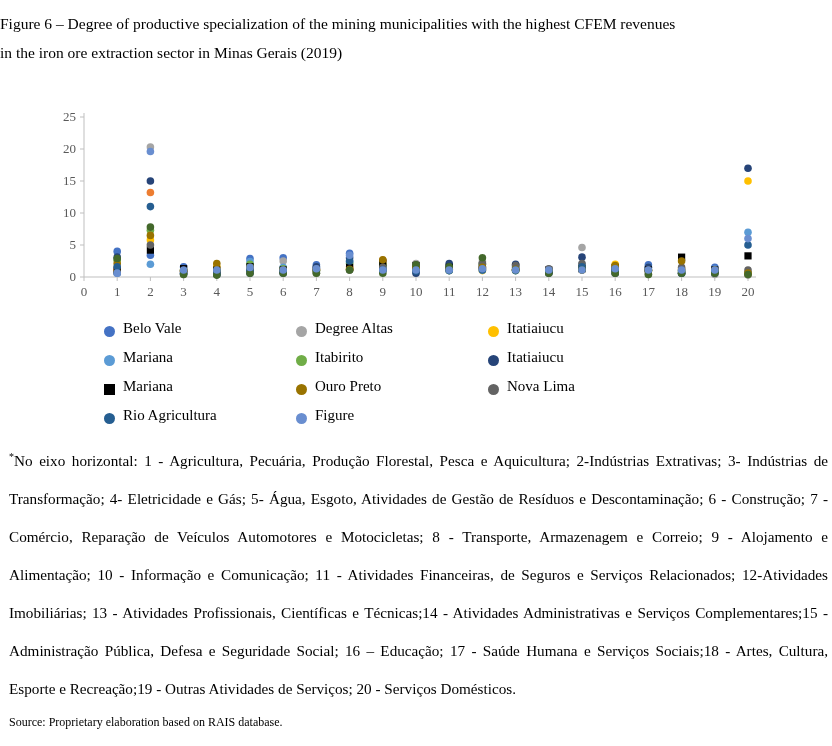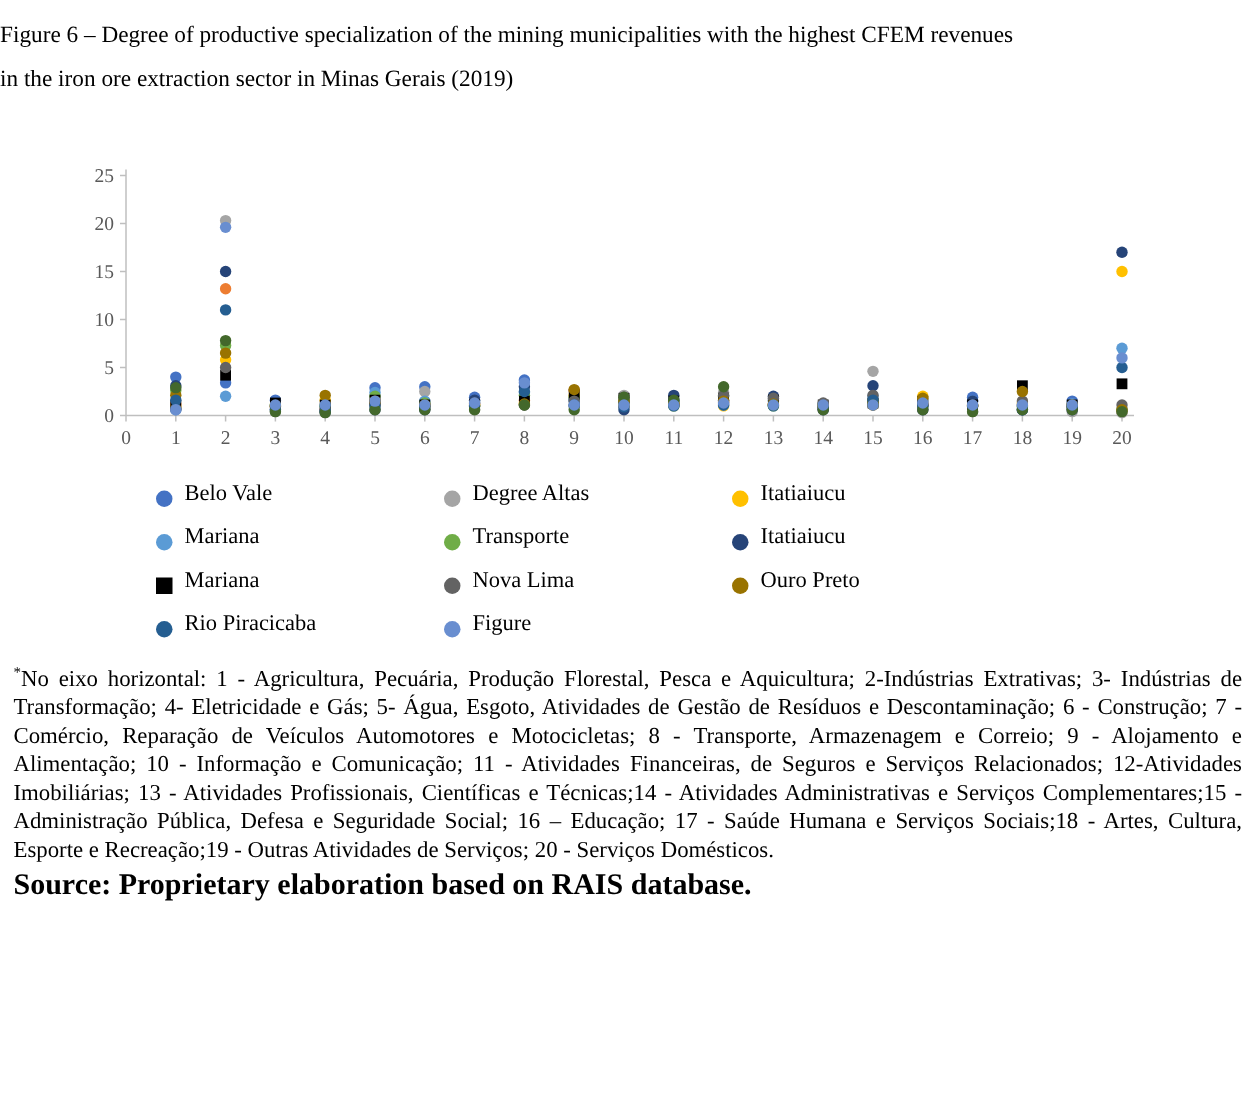--- a/index.html
+++ b/index.html
@@ -10,23 +10,23 @@
   .title{text-align:left;font-size:15.5px;line-height:29px;padding-top:9px;}
   .chart-wrap{margin:42px 0 0 26px;}
   svg text.tick{font-size:13px;fill:#595959;font-family:"Liberation Serif", serif;}
   .legend{
     display:grid;grid-template-columns:192px 192px 270px;
     margin:2px 0 0 104px;row-gap:7px;
   }
   .legend-item{display:flex;align-items:flex-end;font-size:15px;height:22px;}
   .legend-marker{width:11px;height:11px;border-radius:50%;display:inline-block;margin-right:8px;flex:0 0 11px;}
   .legend-marker.square{border-radius:0;}
-  .footnote{margin:14px 4px 0 9px;font-size:15.2px;line-height:19px;text-align:justify;}
+  .footnote{margin:14px 4px 0 9px;font-size:15.2px;line-height:38px;text-align:justify;}
   .footnote sup{font-size:10px;vertical-align:super;}
-  .source{margin:1px 9px 0 9px;font-size:20px;line-height:27px;text-align:left;font-weight:bold;}
+  .source{margin:1px 9px 0 9px;font-size:12px;line-height:27px;text-align:left;}
 </style>
 </head>
 <body>
 
 <div class="page">
 
   <div class="title">
     <div>Figure 6 – Degree of productive specialization of the mining municipalities with the highest CFEM revenues</div>
     <div>in the iron ore extraction sector in Minas Gerais (2019)</div>
   </div>
@@ -364,41 +364,41 @@
       <div class="legend-item">
         <span class="legend-marker" style="background: rgb(255, 192, 0);"></span>
         <span class="legend-label">Itatiaiucu</span>
       </div>
       <div class="legend-item">
         <span class="legend-marker" style="background: rgb(91, 155, 213);"></span>
         <span class="legend-label">Mariana</span>
       </div>
       <div class="legend-item">
         <span class="legend-marker" style="background: rgb(112, 173, 71);"></span>
-        <span class="legend-label">Transporte</span>
+        <span class="legend-label">Itabirito</span>
       </div>
       <div class="legend-item">
         <span class="legend-marker" style="background: rgb(38, 68, 120);"></span>
         <span class="legend-label">Itatiaiucu</span>
       </div>
       <div class="legend-item">
         <span class="legend-marker square" style="background: rgb(0, 0, 0);"></span>
         <span class="legend-label">Mariana</span>
       </div>
       <div class="legend-item">
+        <span class="legend-marker" style="background: rgb(153, 115, 0);"></span>
+        <span class="legend-label">Ouro Preto</span>
+      </div>
+      <div class="legend-item">
         <span class="legend-marker" style="background: rgb(99, 99, 99);"></span>
         <span class="legend-label">Nova Lima</span>
       </div>
       <div class="legend-item">
-        <span class="legend-marker" style="background: rgb(153, 115, 0);"></span>
-        <span class="legend-label">Ouro Preto</span>
-      </div>
-      <div class="legend-item">
         <span class="legend-marker" style="background: rgb(37, 94, 145);"></span>
-        <span class="legend-label">Rio Piracicaba</span>
+        <span class="legend-label">Rio Agricultura</span>
       </div>
       <div class="legend-item">
         <span class="legend-marker" style="background: rgb(105, 142, 208);"></span>
         <span class="legend-label">Figure</span>
       </div>
     </div>
 
   <p class="footnote"><sup>*</sup><span>No eixo horizontal: 1 - Agricultura, Pecuária, Produção Florestal, Pesca e Aquicultura; 2-Indústrias Extrativas; 3- Indústrias de Transformação; 4- Eletricidade e Gás; 5- Água, Esgoto, Atividades de Gestão de Resíduos e Descontaminação; 6 - Construção; 7 - Comércio, Reparação de Veículos Automotores e Motocicletas; 8 - Transporte, Armazenagem e Correio; 9 - Alojamento e Alimentação; 10 - Informação e Comunicação; 11 - Atividades Financeiras, de Seguros e Serviços Relacionados; 12-Atividades Imobiliárias; 13 - Atividades Profissionais, Científicas e Técnicas;14 - Atividades Administrativas e Serviços Complementares;15 - Administração Pública, Defesa e Seguridade Social; 16 – Educação; 17 - Saúde Humana e Serviços Sociais;18 - Artes, Cultura, Esporte e Recreação;19 - Outras Atividades de Serviços; 20 - Serviços Domésticos.</span></p>
 
   <p class="source">Source: Proprietary elaboration based on RAIS database.</p>

